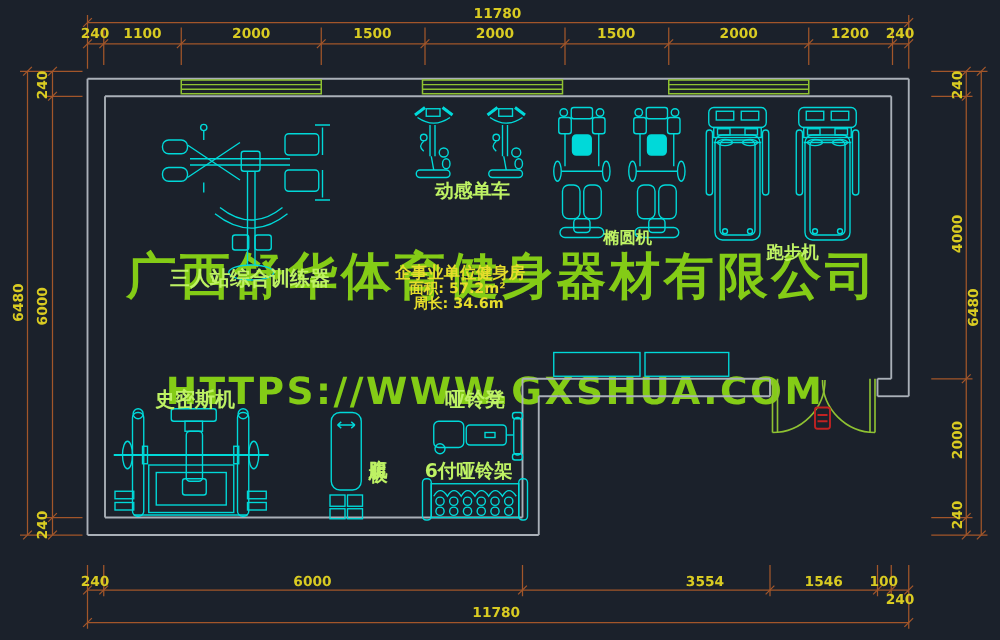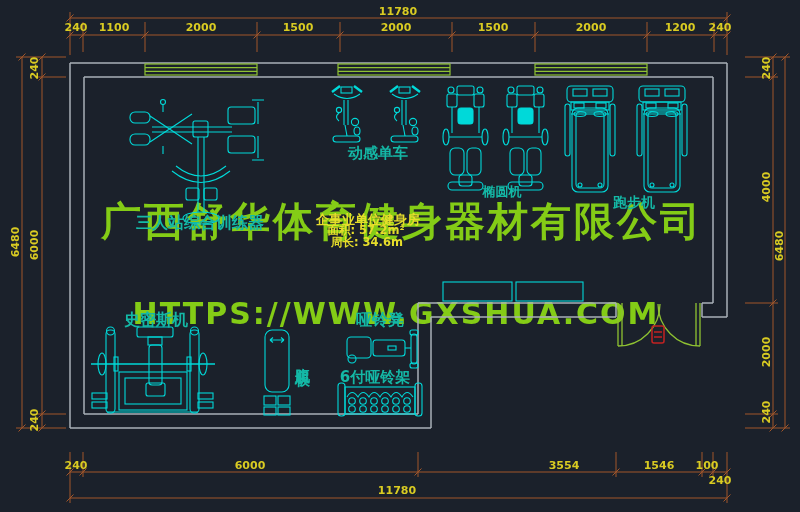--- a/index.html
+++ b/index.html
@@ -1,21 +1,21 @@
 <!DOCTYPE html>
 <html><head>
 <meta charset="utf-8">
 <style>
   html,body{margin:0;padding:0;background:#10151c;}
   .canvas{position:relative;width:800px;height:512px;background:#1b212b;overflow:hidden;
           font-family:"DejaVu Sans","Liberation Sans",sans-serif;}
   .dim{position:absolute;color:#d9cb22;font-size:11px;font-weight:bold;white-space:nowrap;
        transform:translate(-50%,-50%);line-height:1;}
   .dimv{transform:translate(-50%,-50%) rotate(-90deg);}
-  .lbl{position:absolute;color:#14b8a6;font-weight:bold;white-space:nowrap;
+  .lbl{position:absolute;color:#bef264;font-weight:bold;white-space:nowrap;
        transform:translate(-50%,-50%);line-height:1;}
   .lbl-v{writing-mode:vertical-rl;text-orientation:upright;white-space:normal;
        transform:translate(-50%,-50%);letter-spacing:2px;}
   .info{position:absolute;color:#e6dd2b;font-weight:bold;white-space:nowrap;
         transform:translate(-50%,-50%);line-height:1;}
   .wm{position:absolute;color:#84cc16;font-weight:bold;white-space:nowrap;
       transform:translate(-50%,-50%);line-height:1;z-index:1;}
   svg{position:absolute;left:0;top:0;z-index:2;}
   .txt-layer{position:absolute;left:0;top:0;width:800px;height:400px;z-index:3;}
 </style>

